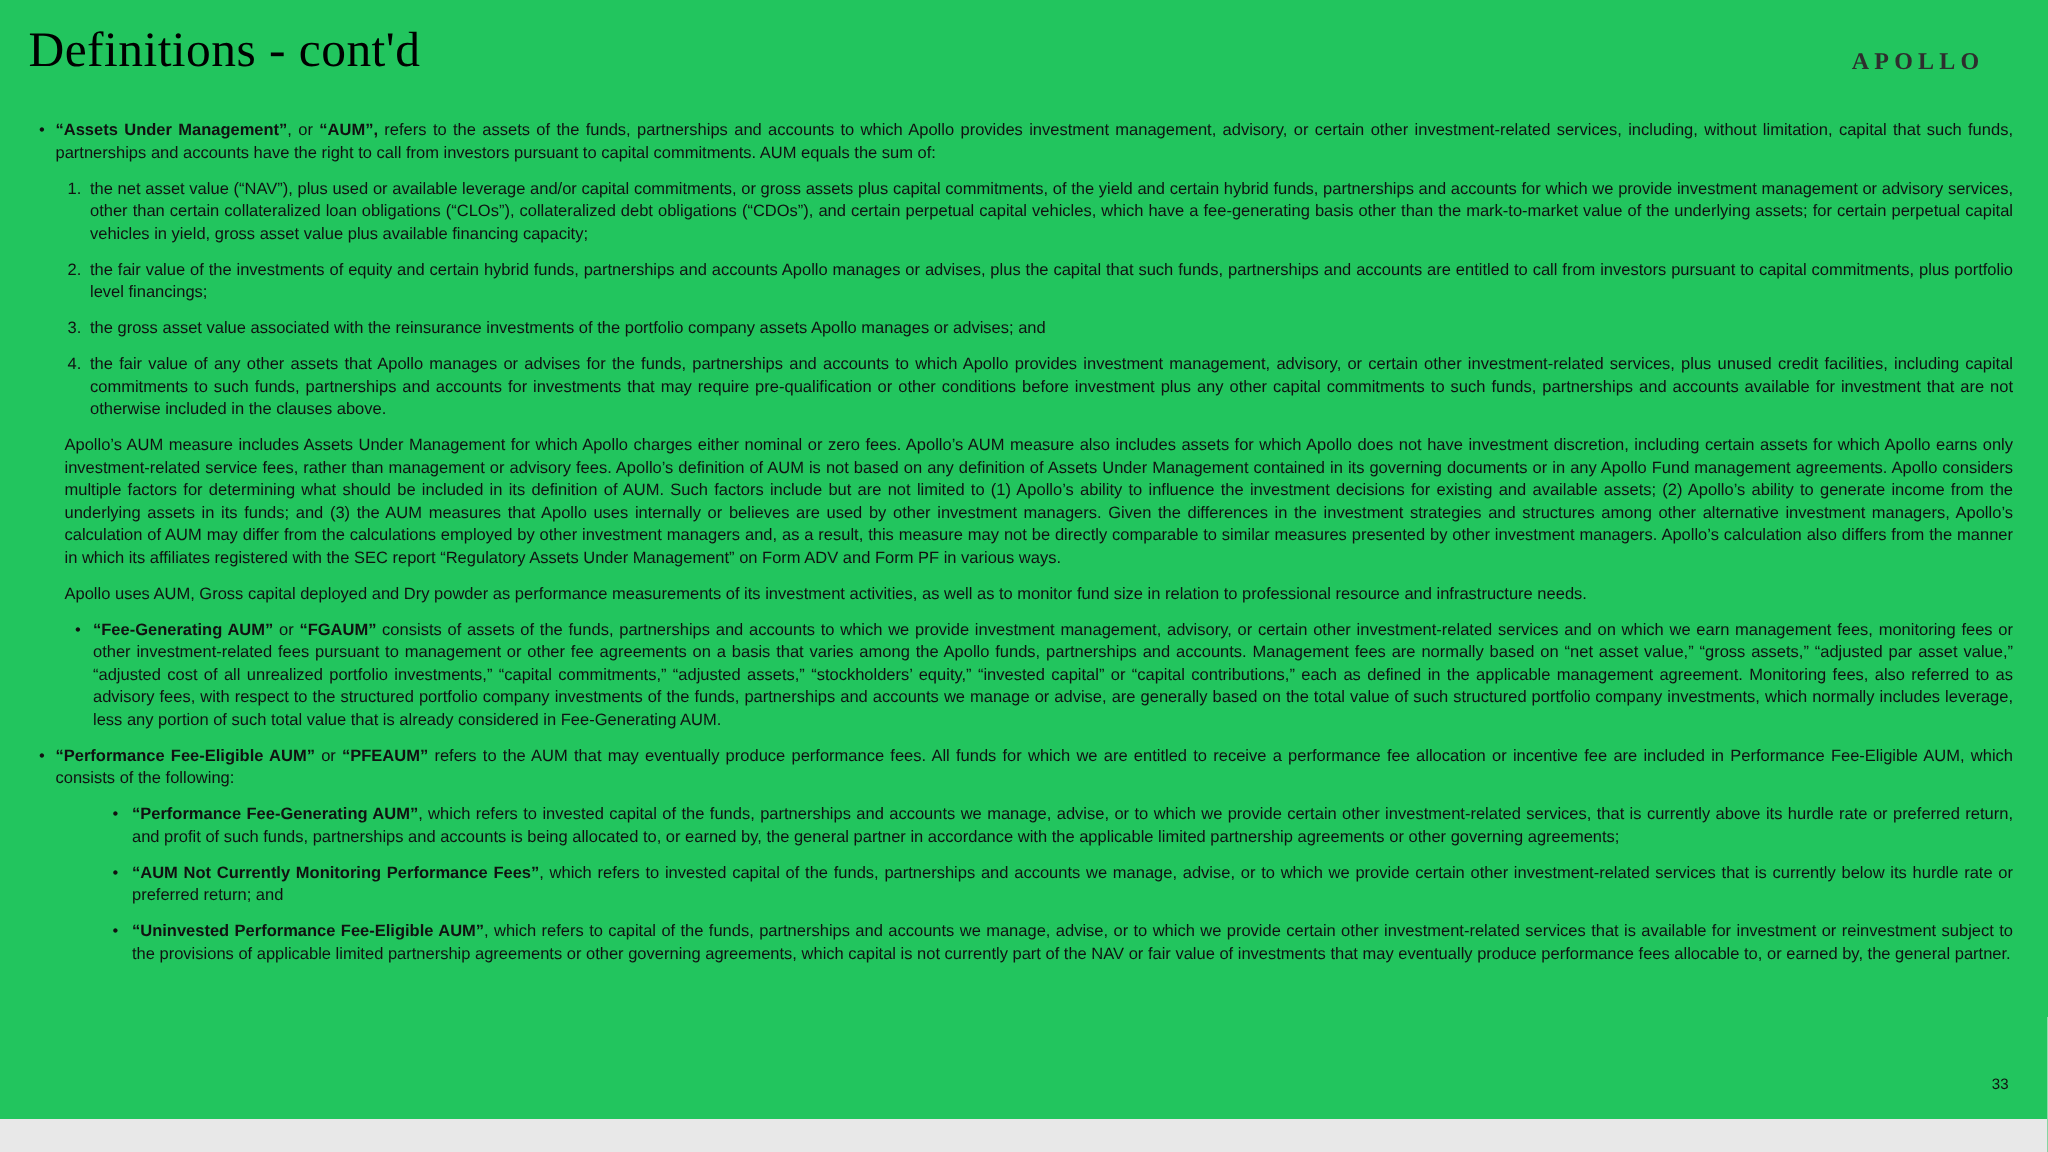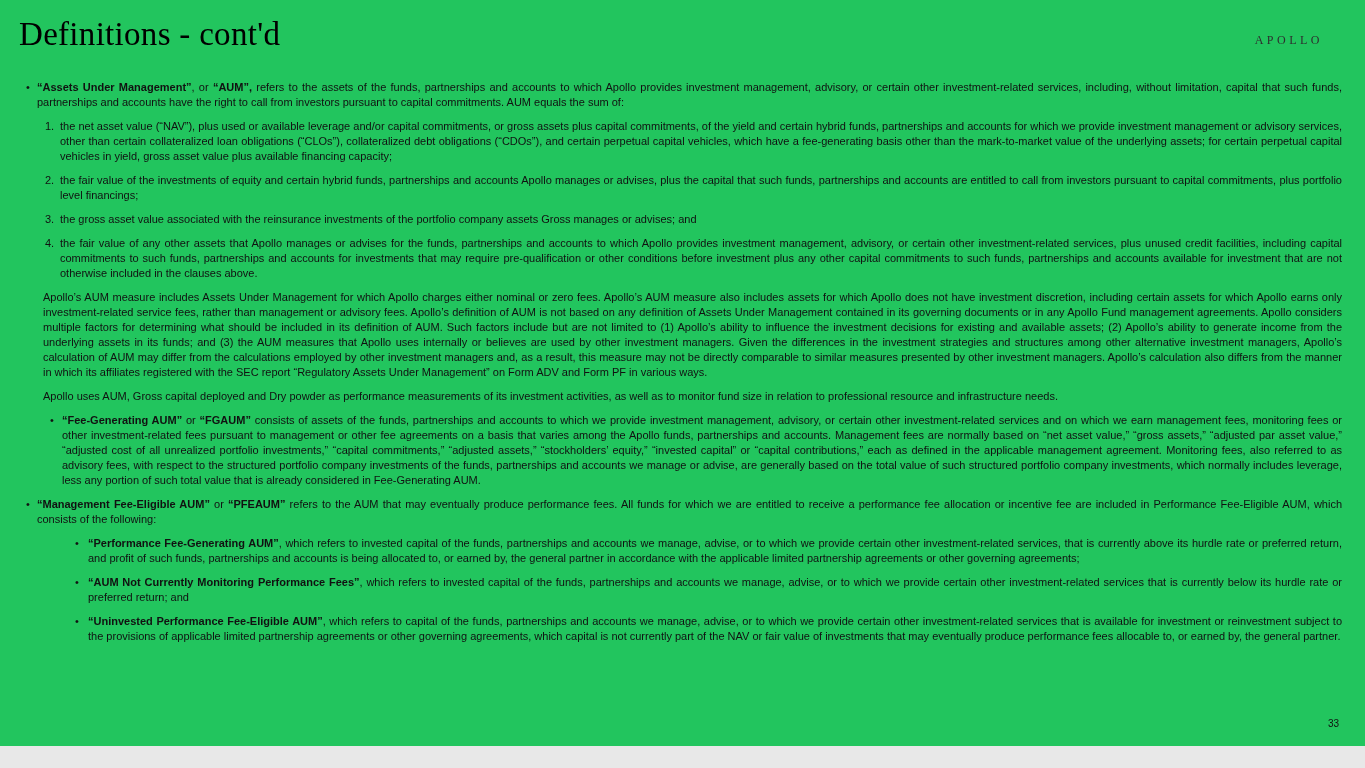--- a/index.html
+++ b/index.html
@@ -8,22 +8,22 @@
     background:#22c55e; overflow:hidden; color:#000;
     font-family:"Liberation Sans", sans-serif;
   }
   .title {
     position:absolute; left:19px; top:16px; margin:0;
     font-family:"Liberation Serif", serif; font-weight:400;
     font-size:33px; color:#000; letter-spacing:0.3px;
   }
   .logo {
     position:absolute; right:42px; top:33px;
-    font-family:"Liberation Serif", serif; font-weight:400;
-    font-size:12px; letter-spacing:3.5px; color:#2e2e2e;
+    font-family:"Liberation Serif", serif; font-weight:700;
+    font-size:16px; letter-spacing:3.5px; color:#2e2e2e;
   }
   .content {
     position:absolute; left:25px; top:80px; width:1317px;
     font-size:11px; line-height:15px; text-align:justify;
     color:#111;
   }
   .blk { position:relative; margin-bottom:9px; }
   .mk { position:absolute; top:0; }
   .l1     { padding-left:12px; }  .l1 > .mk     { left:1px; }
   .numblk { padding-left:35px; }  .numblk > .mk { left:20px; }
@@ -56,40 +56,40 @@
       <div>the net asset value (“NAV”), plus used or available leverage and/or capital commitments, or gross assets plus capital commitments, of the yield and certain hybrid funds, partnerships and accounts for which we provide investment management or advisory services, other than certain collateralized loan obligations (“CLOs”), collateralized debt obligations (“CDOs”), and certain perpetual capital vehicles, which have a fee-generating basis other than the mark-to-market value of the underlying assets; for certain perpetual capital vehicles in yield, gross asset value plus available financing capacity;</div>
     </div>
 
     <div class="blk numblk">
       <span class="mk">2.</span>
       <div>the fair value of the investments of equity and certain hybrid funds, partnerships and accounts Apollo manages or advises, plus the capital that such funds, partnerships and accounts are entitled to call from investors pursuant to capital commitments, plus portfolio level financings;</div>
     </div>
 
     <div class="blk numblk">
       <span class="mk">3.</span>
-      <div>the gross asset value associated with the reinsurance investments of the portfolio company assets Gross manages or advises; and</div>
+      <div>the gross asset value associated with the reinsurance investments of the portfolio company assets Apollo manages or advises; and</div>
     </div>
 
     <div class="blk numblk">
       <span class="mk">4.</span>
       <div>the fair value of any other assets that Apollo manages or advises for the funds, partnerships and accounts to which Apollo provides investment management, advisory, or certain other investment-related services, plus unused credit facilities, including capital commitments to such funds, partnerships and accounts for investments that may require pre-qualification or other conditions before investment plus any other capital commitments to such funds, partnerships and accounts available for investment that are not otherwise included in the clauses above.</div>
     </div>
 
     <div class="blk plainblk">Apollo’s AUM measure includes Assets Under Management for which Apollo charges either nominal or zero fees. Apollo’s AUM measure also includes assets for which Apollo does not have investment discretion, including certain assets for which Apollo earns only investment-related service fees, rather than management or advisory fees. Apollo’s definition of AUM is not based on any definition of Assets Under Management contained in its governing documents or in any Apollo Fund management agreements. Apollo considers multiple factors for determining what should be included in its definition of AUM. Such factors include but are not limited to (1) Apollo’s ability to influence the investment decisions for existing and available assets; (2) Apollo’s ability to generate income from the underlying assets in its funds; and (3) the AUM measures that Apollo uses internally or believes are used by other investment managers. Given the differences in the investment strategies and structures among other alternative investment managers, Apollo’s calculation of AUM may differ from the calculations employed by other investment managers and, as a result, this measure may not be directly comparable to similar measures presented by other investment managers. Apollo’s calculation also differs from the manner in which its affiliates registered with the SEC report “Regulatory Assets Under Management” on Form ADV and Form PF in various ways.</div>
 
     <div class="blk plainblk">Apollo uses AUM, Gross capital deployed and Dry powder as performance measurements of its investment activities, as well as to monitor fund size in relation to professional resource and infrastructure needs.</div>
 
     <div class="blk l2">
       <span class="mk">•</span>
       <div><b>“Fee-Generating AUM”</b><span> or </span><b>“FGAUM”</b><span> consists of assets of the funds, partnerships and accounts to which we provide investment management, advisory, or certain other investment-related services and on which we earn management fees, monitoring fees or other investment-related fees pursuant to management or other fee agreements on a basis that varies among the Apollo funds, partnerships and accounts. Management fees are normally based on “net asset value,” “gross assets,” “adjusted par asset value,” “adjusted cost of all unrealized portfolio investments,” “capital commitments,” “adjusted assets,” “stockholders’ equity,” “invested capital” or “capital contributions,” each as defined in the applicable management agreement. Monitoring fees, also referred to as advisory fees, with respect to the structured portfolio company investments of the funds, partnerships and accounts we manage or advise, are generally based on the total value of such structured portfolio company investments, which normally includes leverage, less any portion of such total value that is already considered in Fee-Generating AUM.</span></div>
     </div>
 
     <div class="blk l1">
       <span class="mk">•</span>
-      <div><b>“Management Fee-Eligible AUM”</b><span> or </span><b>“PFEAUM”</b><span> refers to the AUM that may eventually produce performance fees. All funds for which we are entitled to receive a performance fee allocation or incentive fee are included in Performance Fee-Eligible AUM, which consists of the following:</span></div>
+      <div><b>“Performance Fee-Eligible AUM”</b><span> or </span><b>“PFEAUM”</b><span> refers to the AUM that may eventually produce performance fees. All funds for which we are entitled to receive a performance fee allocation or incentive fee are included in Performance Fee-Eligible AUM, which consists of the following:</span></div>
     </div>
 
     <div class="blk l3">
       <span class="mk">•</span>
       <div><b>“Performance Fee-Generating AUM”</b><span>, which refers to invested capital of the funds, partnerships and accounts we manage, advise, or to which we provide certain other investment-related services, that is currently above its hurdle rate or preferred return, and profit of such funds, partnerships and accounts is being allocated to, or earned by, the general partner in accordance with the applicable limited partnership agreements or other governing agreements;</span></div>
     </div>
 
     <div class="blk l3">
       <span class="mk">•</span>
       <div><b>“AUM Not Currently Monitoring Performance Fees”</b><span>, which refers to invested capital of the funds, partnerships and accounts we manage, advise, or to which we provide certain other investment-related services that is currently below its hurdle rate or preferred return; and</span></div>

